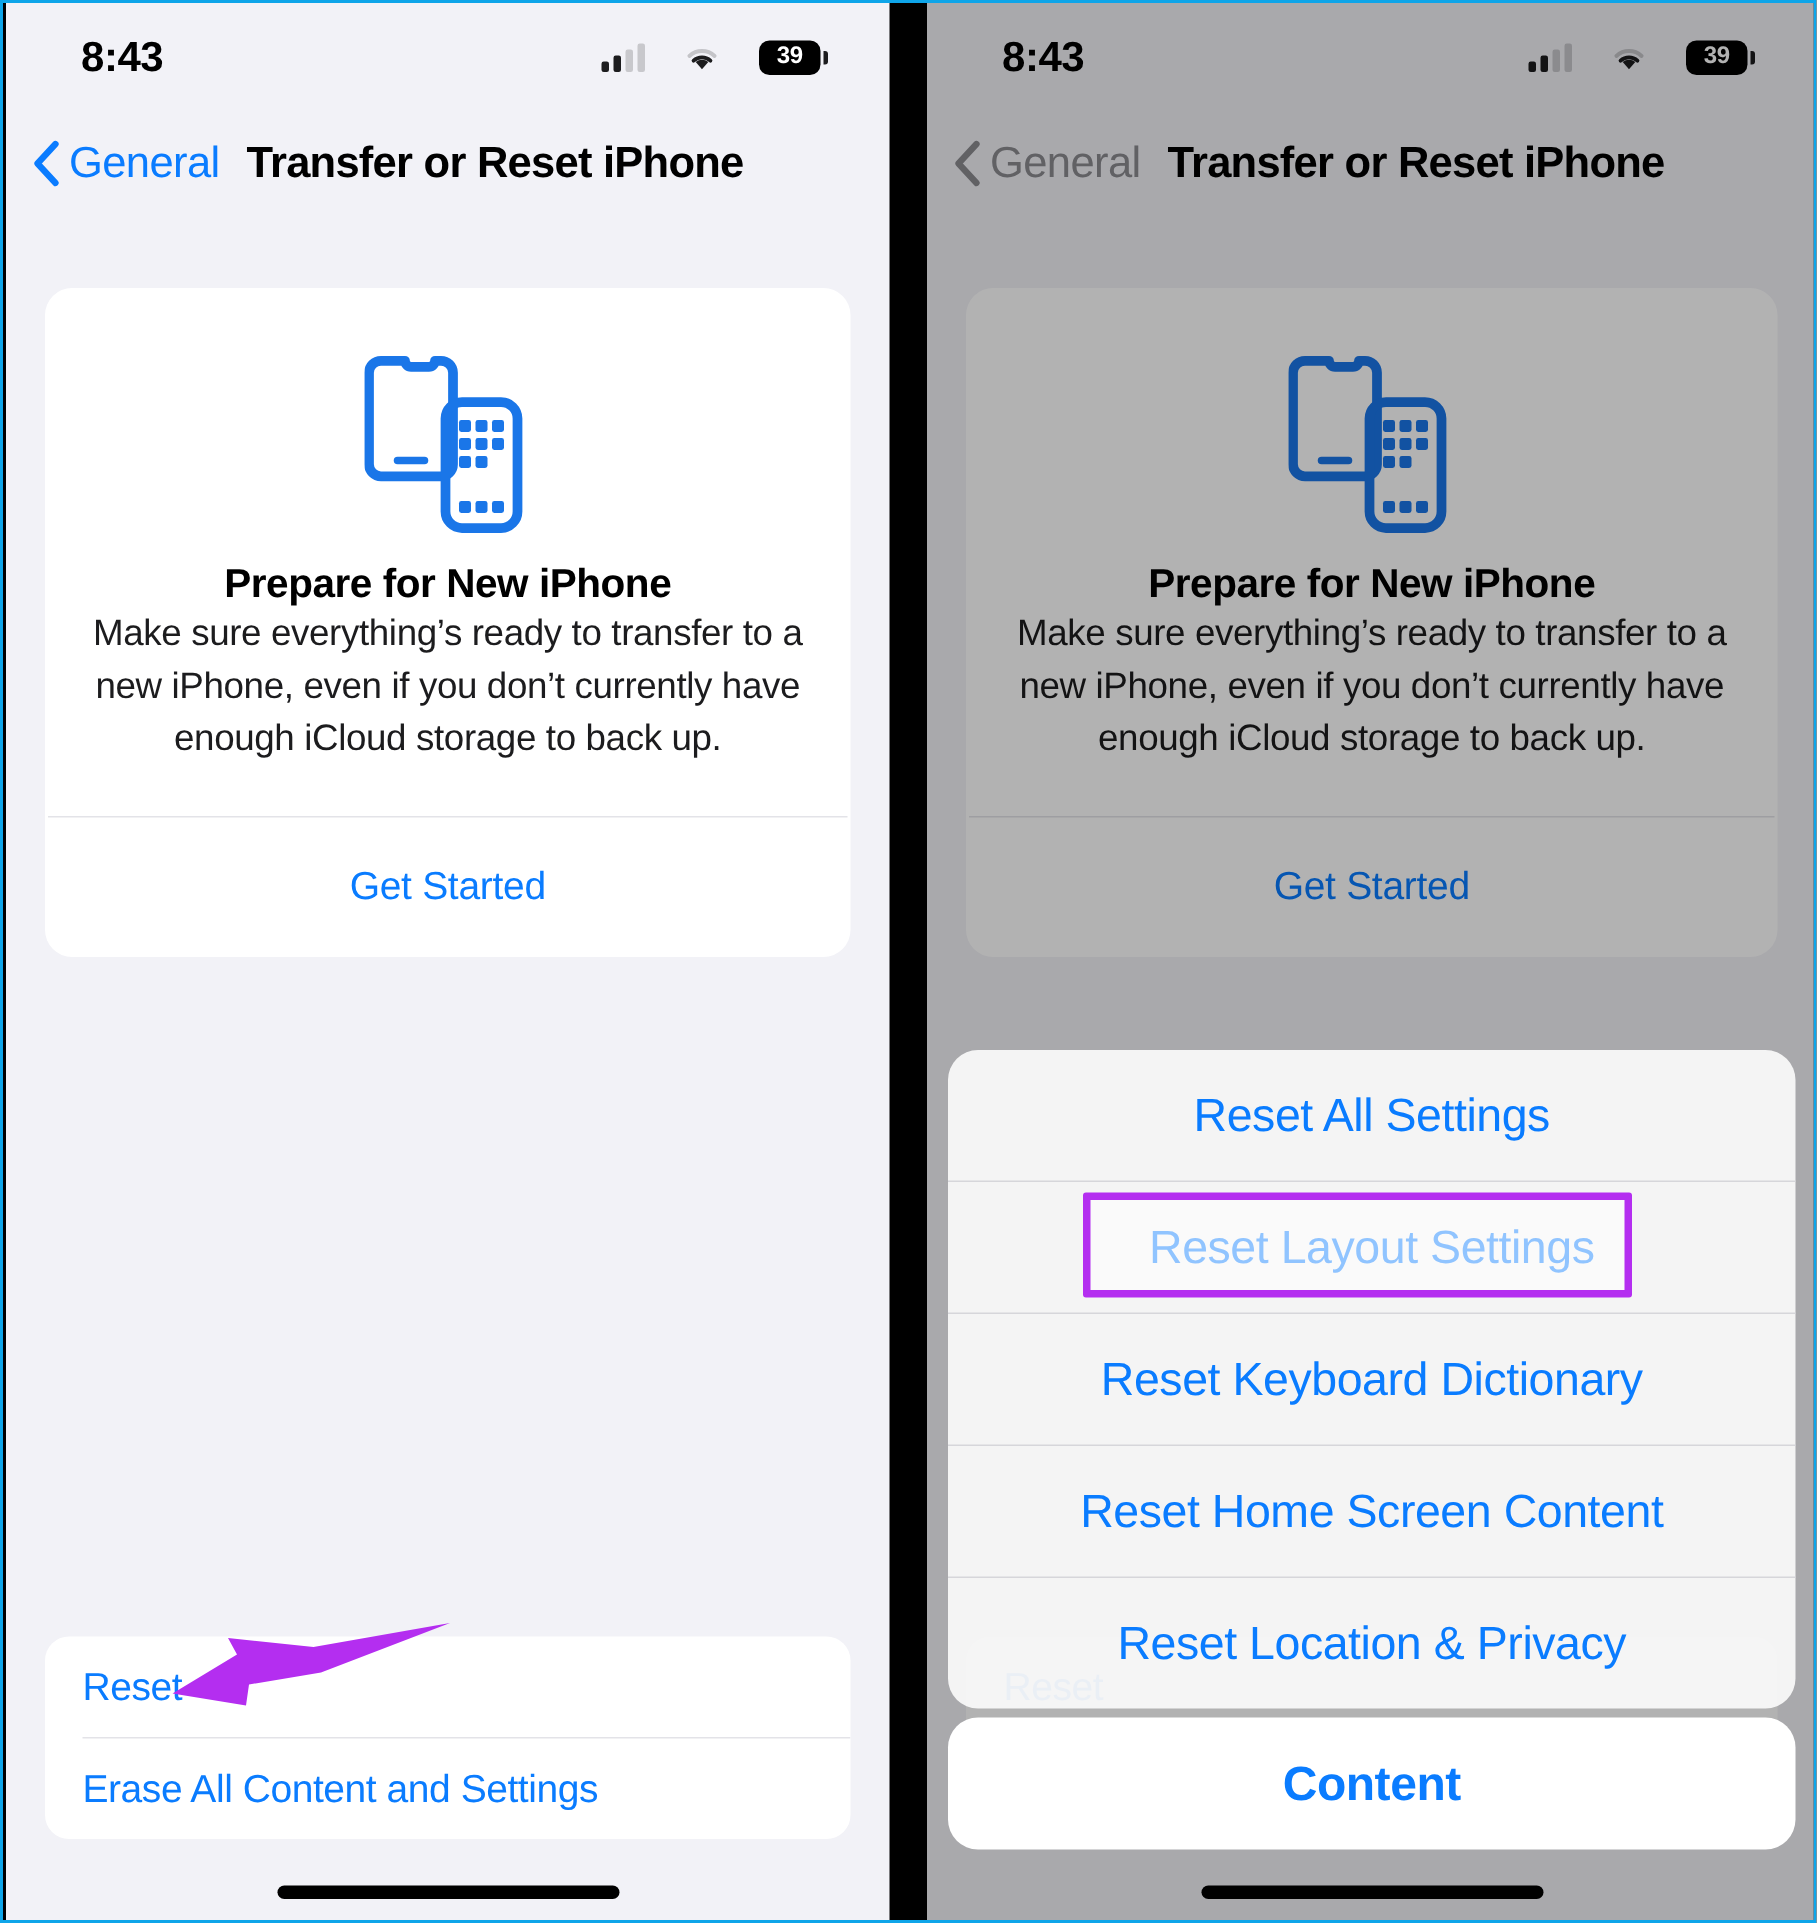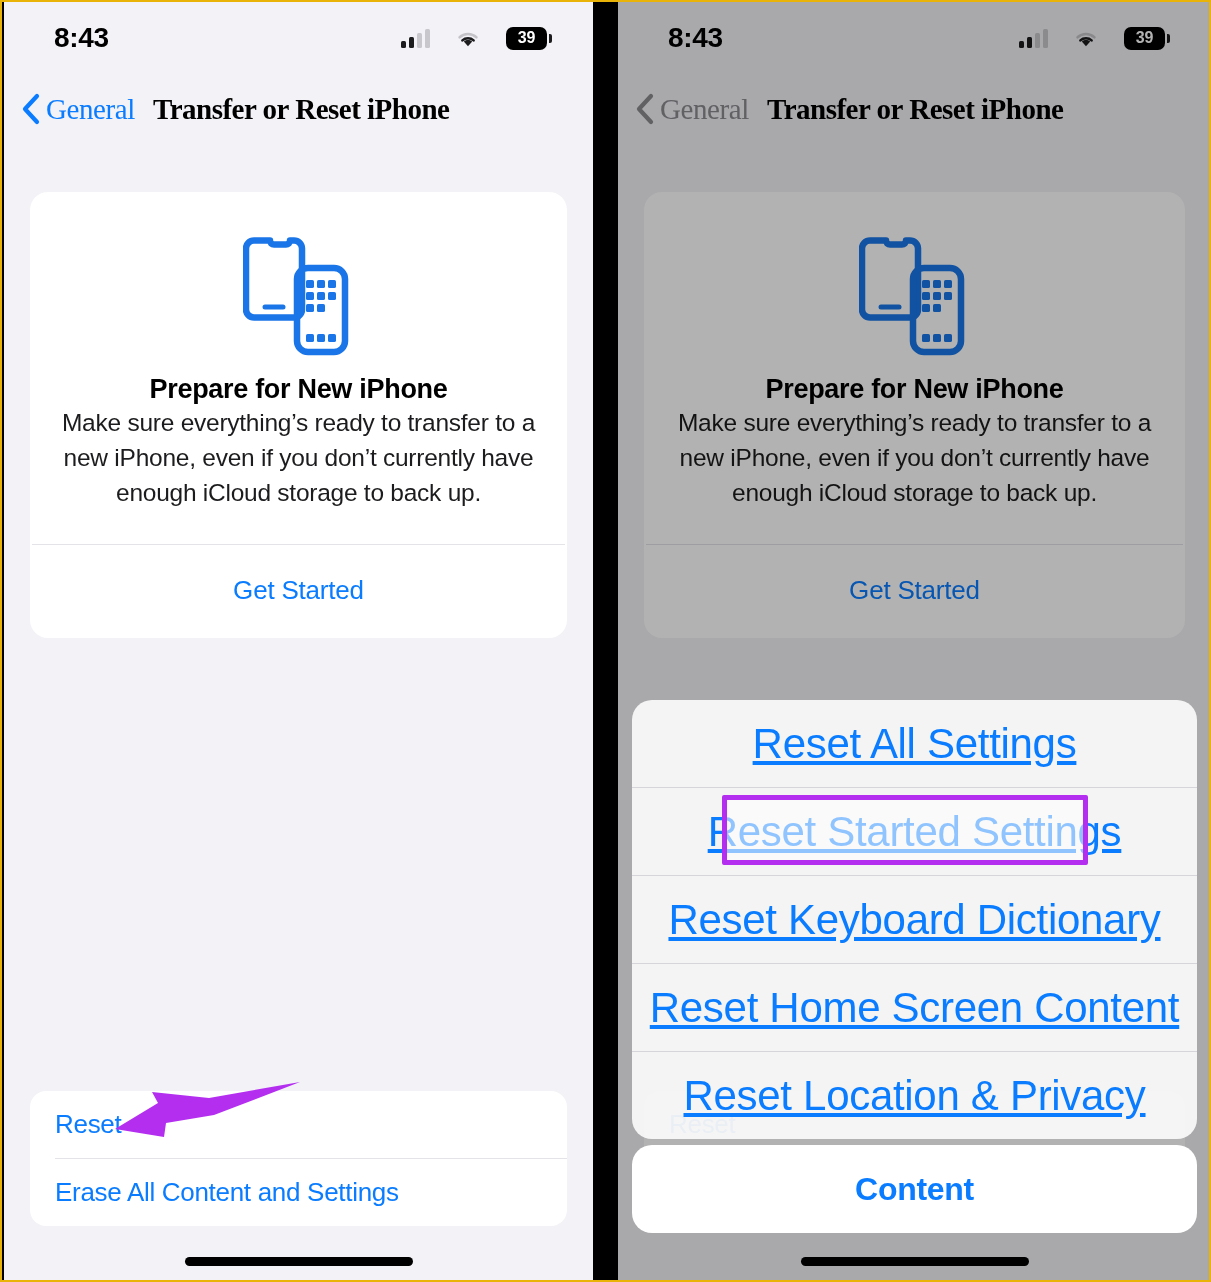--- a/index.html
+++ b/index.html
@@ -10,21 +10,21 @@
     overflow: hidden;
     background: #ffffff;
     font-family: "Liberation Sans", sans-serif;
     -webkit-font-smoothing: antialiased;
   }
 
   #root {
     position: relative;
     width: 1211px;
     height: 1282px;
-    border: 2px solid #eab308;
+    border: 2px solid #0ea5e9;
     background: #000000;
     overflow: hidden;
   }
 
   
   .phone {
     position: absolute;
     top: 0;
     height: 1282px;
     background: #f2f2f7;
@@ -103,21 +103,20 @@
   }
 
   
   .nav-bar {
     position: absolute;
     top: 76px; left: 0; right: 0;
     height: 62px;
     display: flex;
     align-items: center;
     padding-left: 14px;
-    font-family: Liberation Serif, serif;
   }
   .back-chevron {
     width: 26px; height: 34px;
     flex: 0 0 auto;
     margin-right: 2px;
   }
   .back-label {
     font-size: 29px;
     color: #0a7cff;
     letter-spacing: -0.4px;
@@ -235,26 +234,25 @@
     border-radius: 20px;
     background: rgba(249,249,249,0.94);
     overflow: hidden;
     z-index: 50;
   }
   .sheet-item {
     height: 87px;
     display: flex;
     align-items: center;
     justify-content: center;
-    font-size: 42px;
+    font-size: 31px;
     color: #0a7cff;
     letter-spacing: -0.3px;
     cursor: pointer;
     position: relative;
-    text-decoration: underline;
   }
   .sheet-sep { height: 1px; background: #d6d6da; }
 
   .cancel-sheet {
     position: absolute;
     left: 14px; right: 14px;
     top: 1143px;
     height: 88px;
     border-radius: 20px;
     background: #ffffff;
@@ -442,21 +440,21 @@
       <div class="list-row">Reset</div>
       <div class="list-sep"></div>
       <div class="list-row">Erase All Content and Settings</div>
     </div>
 
     <div class="dim-overlay"></div>
 
     <div class="action-sheet">
       <div class="sheet-item">Reset All Settings</div>
       <div class="sheet-sep"></div>
-      <div class="sheet-item">Reset Started Settings</div>
+      <div class="sheet-item">Reset Layout Settings</div>
       <div class="sheet-sep"></div>
       <div class="sheet-item">Reset Keyboard Dictionary</div>
       <div class="sheet-sep"></div>
       <div class="sheet-item">Reset Home Screen Content</div>
       <div class="sheet-sep"></div>
       <div class="sheet-item">Reset Location &amp; Privacy</div>
     </div>
 
     <div class="cancel-sheet">
       <div class="cancel-label">Content</div>

